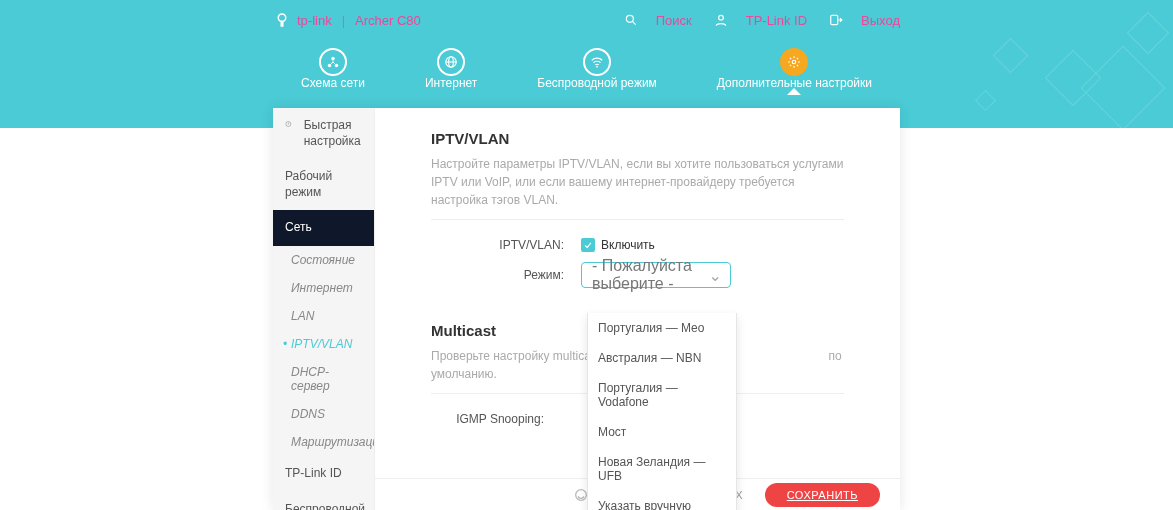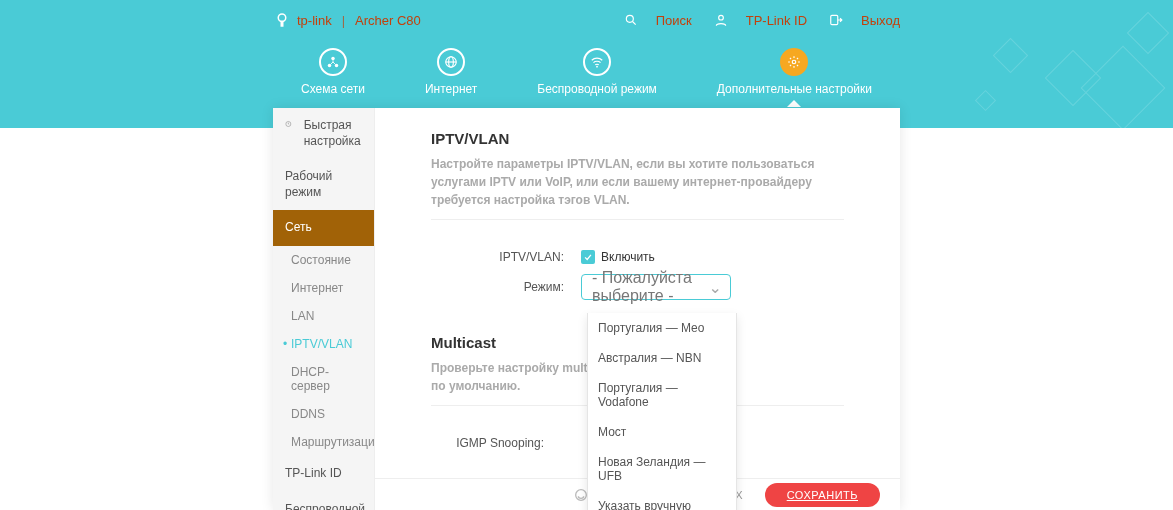--- a/index.html
+++ b/index.html
@@ -2,46 +2,46 @@
 <html><head>
 <meta charset="utf-8">
 <style>
   * { box-sizing: border-box; margin: 0; padding: 0; }
   body { font-family: Arial, "Helvetica Neue", sans-serif; font-size: 13px; color: #333; background: #fff; width: 1173px; height: 510px; overflow: hidden; position: relative; }
   
   .teal-bg { position: absolute; top: 0; left: 0; right: 0; height: 128px; background: #4acbd6; }
   .diag-wrap { position: absolute; right: 0; bottom: 0; width: 260px; height: 128px; overflow: hidden; opacity: 0.15; }
   .diag-wrap span { position: absolute; border: 1px solid #fff; transform: rotate(45deg); }
   
-  .top-bar { position: absolute; top: 0; left: 273px; right: 273px; height: 40px; display: flex; align-items: center; color: #c2410c; }
+  .top-bar { position: absolute; top: 0; left: 273px; right: 273px; height: 40px; display: flex; align-items: center; color: #ec4899; }
   .logo { display: flex; align-items: center; gap: 6px; font-weight: 500; }
   .logo-svg { width: 18px; height: 18px; }
   .vbar { margin: 0 10px; opacity: 0.7; }
   .top-bar .spacer { flex: 1; }
   .top-link { display: flex; align-items: center; gap: 18px; margin-left: 22px; font-size: 13px; cursor: pointer; }
   
   .nav-row { position: absolute; top: 48px; left: 0; right: 0; display: flex; justify-content: center; gap: 60px; color: #fff; }
-  .nav-item { display: flex; flex-direction: column; align-items: center; gap: 6px; font-size: 12px; cursor: pointer; text-align: center; line-height: 1.2; }
+  .nav-item { display: flex; flex-direction: column; align-items: center; font-size: 12px; cursor: pointer; text-align: center; line-height: 1.2; }
   .nav-circle { width: 28px; height: 28px; border: 2px solid #fff; border-radius: 50%; display: flex; align-items: center; justify-content: center; }
   .nav-circle.alt { background: #f6a821; border-color: #f6a821; }
   .nav-item .tri { width: 0; height: 0; border-left: 7px solid transparent; border-right: 7px solid transparent; border-bottom: 7px solid #fff; margin-top: -2px; }
   
   .panel { position: absolute; top: 108px; left: 273px; width: 627px; bottom: 0; background: #fff; box-shadow: 0 0 12px rgba(0,0,0,0.1); display: flex; }
   
   .side { width: 102px; background: #f5f5f5; border-right: 1px solid #eee; overflow: hidden; font-size: 12px; color: #555; }
   .side-item { padding: 10px 10px 10px 12px; cursor: pointer; line-height: 1.3; }
   .side-item.quick { display: flex; gap: 12px; align-items: flex-start; }
-  .side-item.active { background: #a16207; color: #fff; }
-  .side-sub { padding: 7px 10px 7px 18px; color: #888; cursor: pointer; font-size: 12px; }
+  .side-item.active { background: #0f172a; color: #fff; }
+  .side-sub { padding: 7px 10px 7px 18px; color: #888; cursor: pointer; font-size: 12px; font-style: italic; }
   .side-sub.active { color: #4acbd6; position: relative; }
   .side-sub.active::before { content: "•"; position: absolute; left: 10px; }
   
   .content { flex: 1; padding: 22px 56px 60px 56px; position: relative; overflow: hidden; }
   h2.sect { font-size: 15px; font-weight: bold; color: #333; margin-bottom: 8px; }
-  .desc { font-size: 12px; color: #aaa; line-height: 1.5; border-bottom: 1px solid #eee; padding-bottom: 10px; margin-bottom: 30px; font-weight: bold; }
+  .desc { font-size: 12px; color: #aaa; line-height: 1.5; border-bottom: 1px solid #eee; padding-bottom: 10px; margin-bottom: 18px; }
   
   .frow { display: flex; align-items: center; margin-bottom: 10px; font-size: 12px; }
   .flabel { width: 150px; text-align: right; padding-right: 17px; color: #555; }
   .check { width: 14px; height: 14px; background: #4acbd6; border-radius: 2px; display: inline-flex; align-items: center; justify-content: center; margin-right: 6px; }
   .check svg { width: 10px; height: 10px; stroke: #fff; stroke-width: 3; fill: none; }
   
   .select-box { width: 150px; height: 26px; border: 1px solid #4acbd6; border-radius: 4px; display: flex; align-items: center; padding: 0 10px; color: #777; font-size: 16px; position: relative; cursor: pointer; }
   .select-box .chev { position: absolute; right: 8px; color: #aaa; }
   
   .dropdown { position: absolute; top: 205px; left: 212px; width: 150px; background: #fff; border: 1px solid #e5e5e5; border-top: none; box-shadow: 0 4px 10px rgba(0,0,0,0.1); z-index: 50; }

